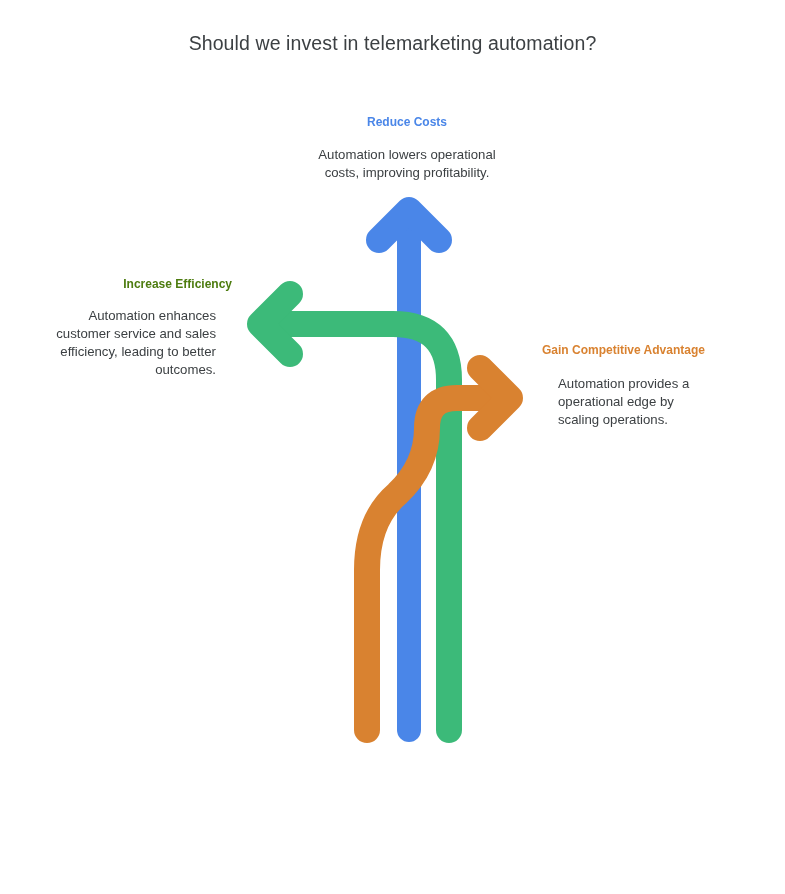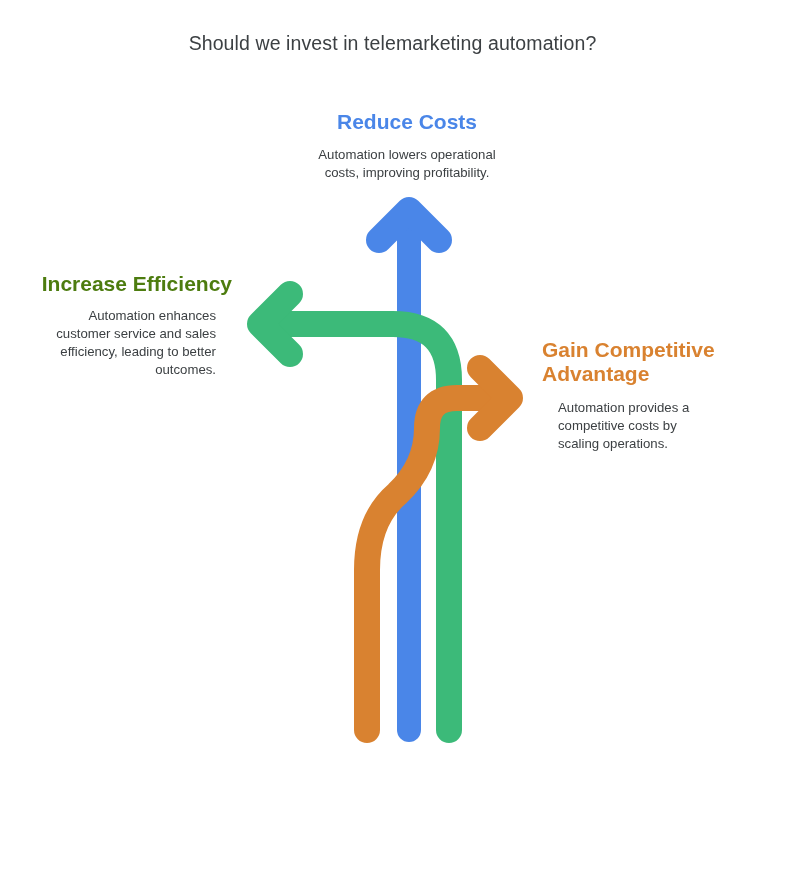--- a/index.html
+++ b/index.html
@@ -32,21 +32,21 @@
     font-size: 19.5px;
     color: #3c4043;
     letter-spacing: 0.1px;
   }
 
   .branch-block {
     position: absolute;
   }
 
   .branch-heading {
-    font-size: 21px;
+    font-size: 12px;
     font-weight: bold;
     line-height: 24px;
     margin: 0;
   }
 
   .branch-desc {
     font-size: 13.2px;
     line-height: 18px;
     color: #3c4043;
     margin: 16px;
@@ -124,14 +124,14 @@
   <p class="branch-desc">Automation lowers operational costs, improving profitability.</p>
 </div>
 
 <div class="branch-block" id="block-increase-efficiency">
   <p class="branch-heading">Increase Efficiency</p>
   <p class="branch-desc">Automation enhances customer service and sales efficiency, leading to better outcomes.</p>
 </div>
 
 <div class="branch-block" id="block-gain-advantage">
   <p class="branch-heading">Gain Competitive Advantage</p>
-  <p class="branch-desc">Automation provides a competitive costs by scaling operations.</p>
+  <p class="branch-desc">Automation provides a operational edge by scaling operations.</p>
 </div>
 
 </body></html>

